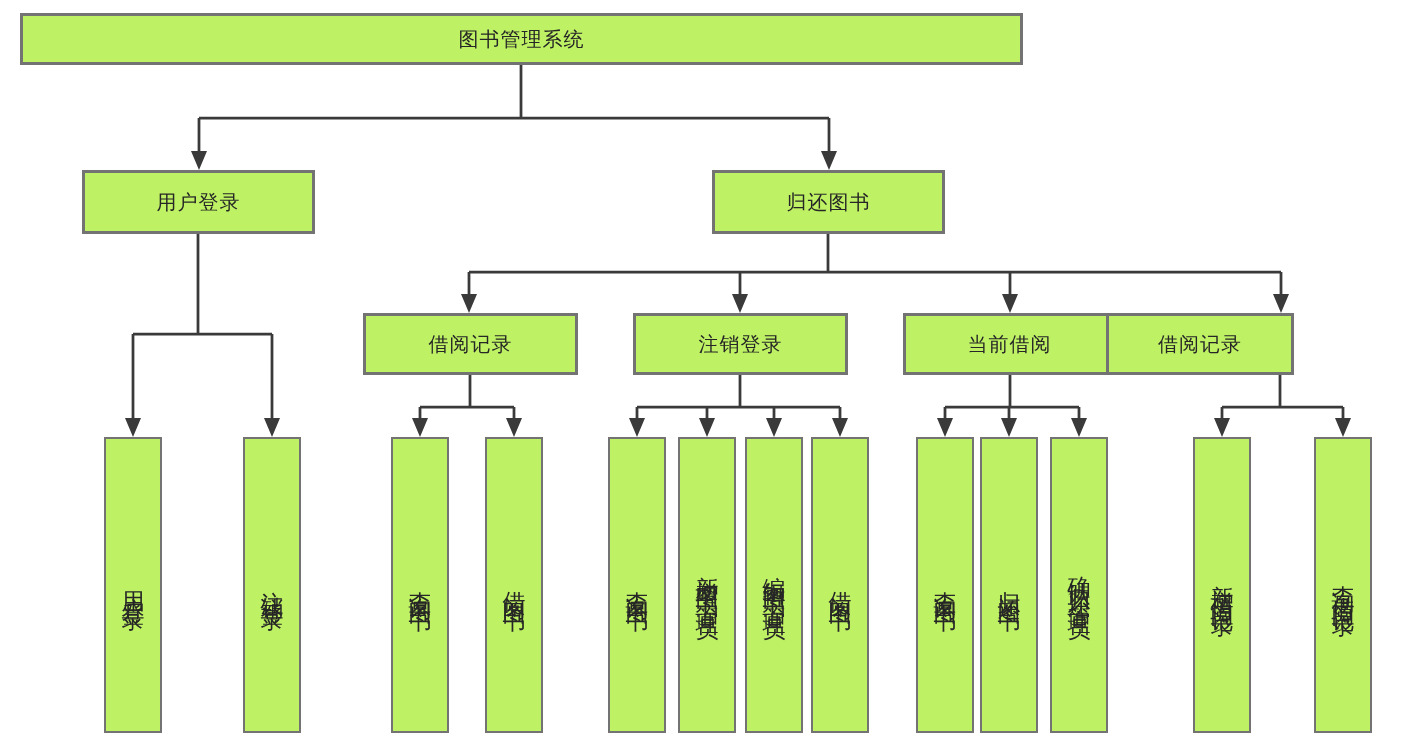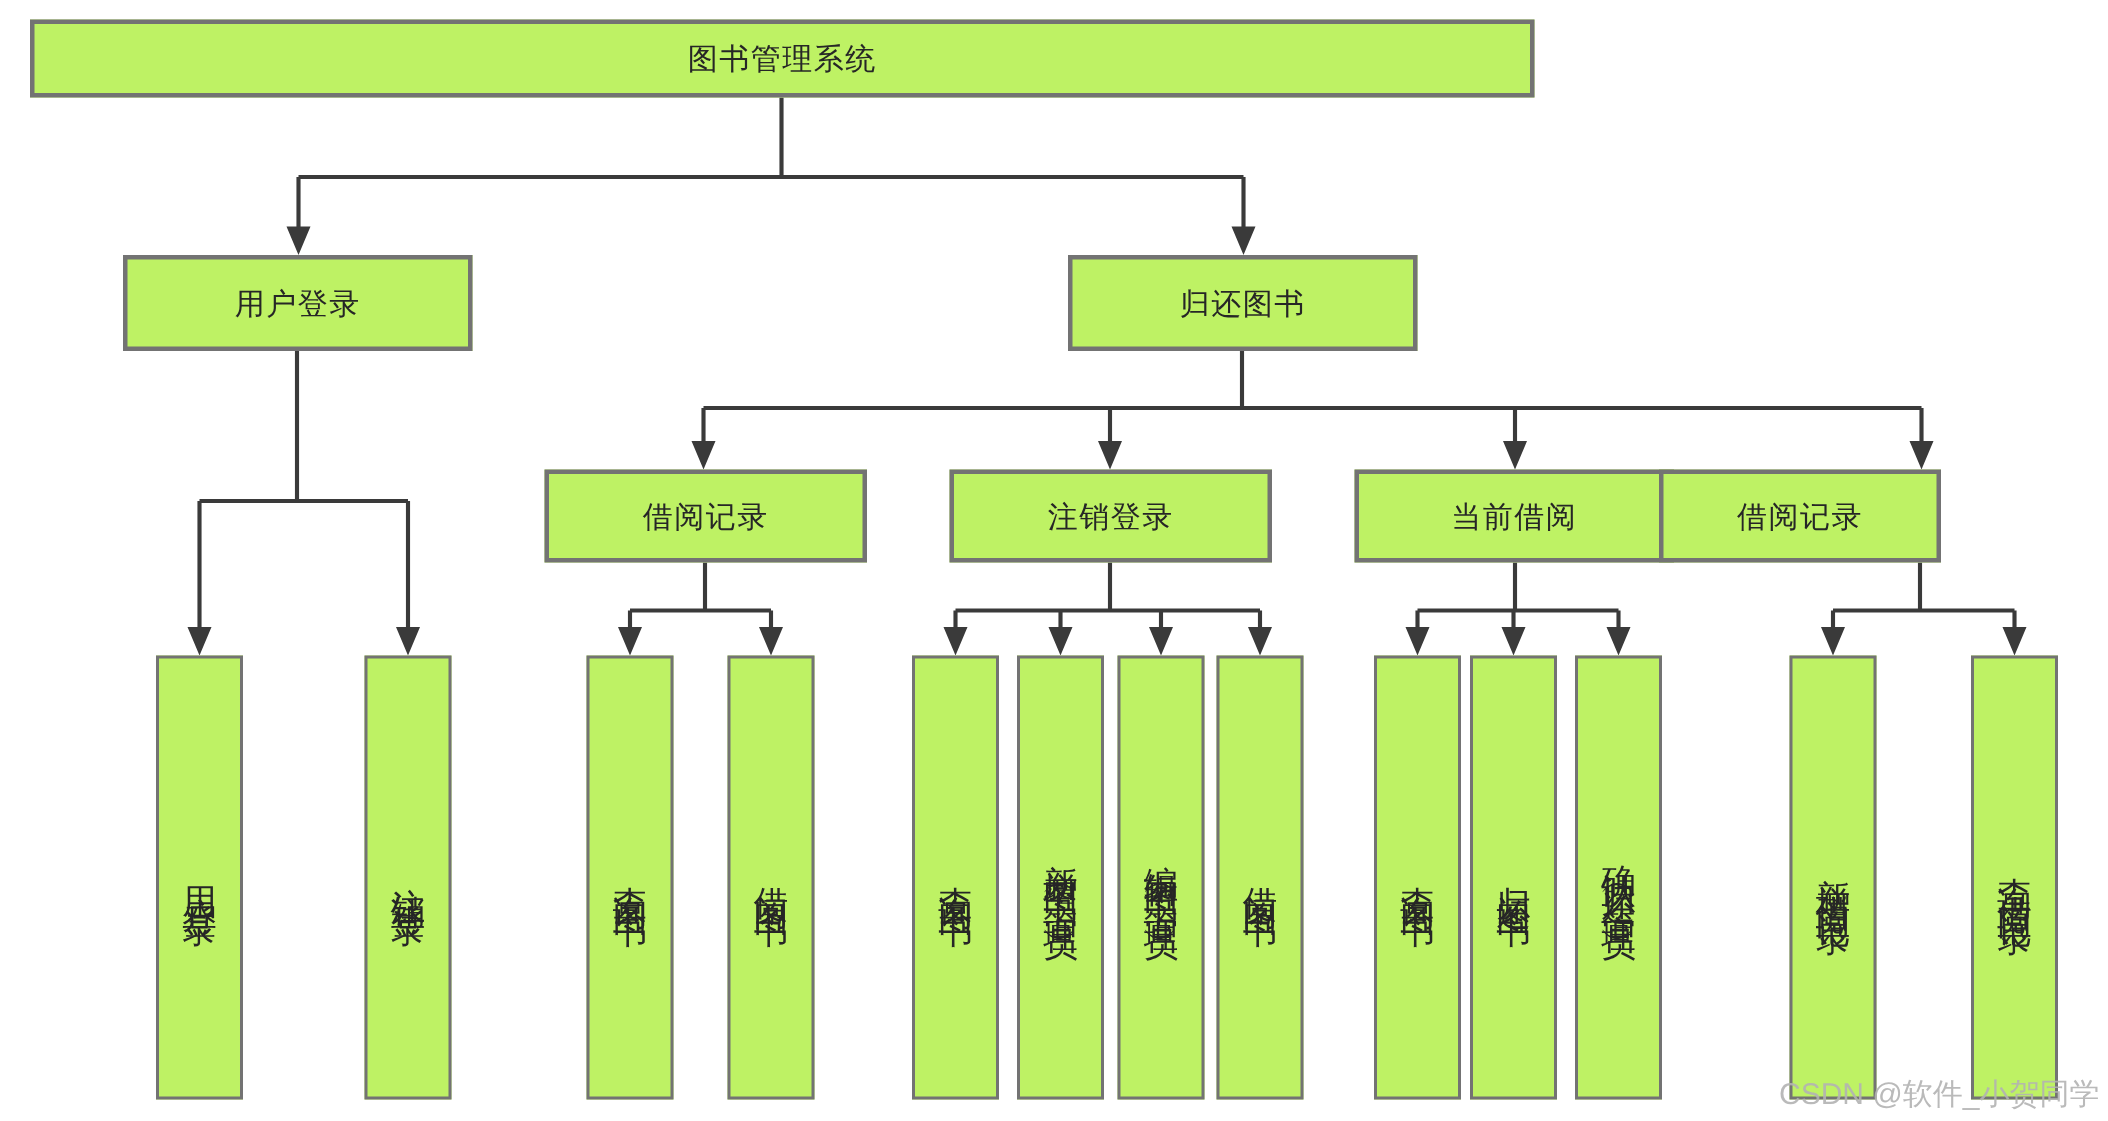--- a/index.html
+++ b/index.html
@@ -128,15 +128,14 @@
     <span class="v-label">确认归还（管理员）</span>
   </div>
 
   <div class="box leaf" style="left:1193px;top:437px;width:58px;height:296px;">
     <span class="v-label">新增借阅记录</span>
   </div>
   <div class="box leaf" style="left:1314px;top:437px;width:58px;height:296px;">
     <span class="v-label">查询借阅记录</span>
   </div>
 
-  <div class="watermark">CSDN @软件_小贺同学</div>
 
 </div>
 
 </body></html>

